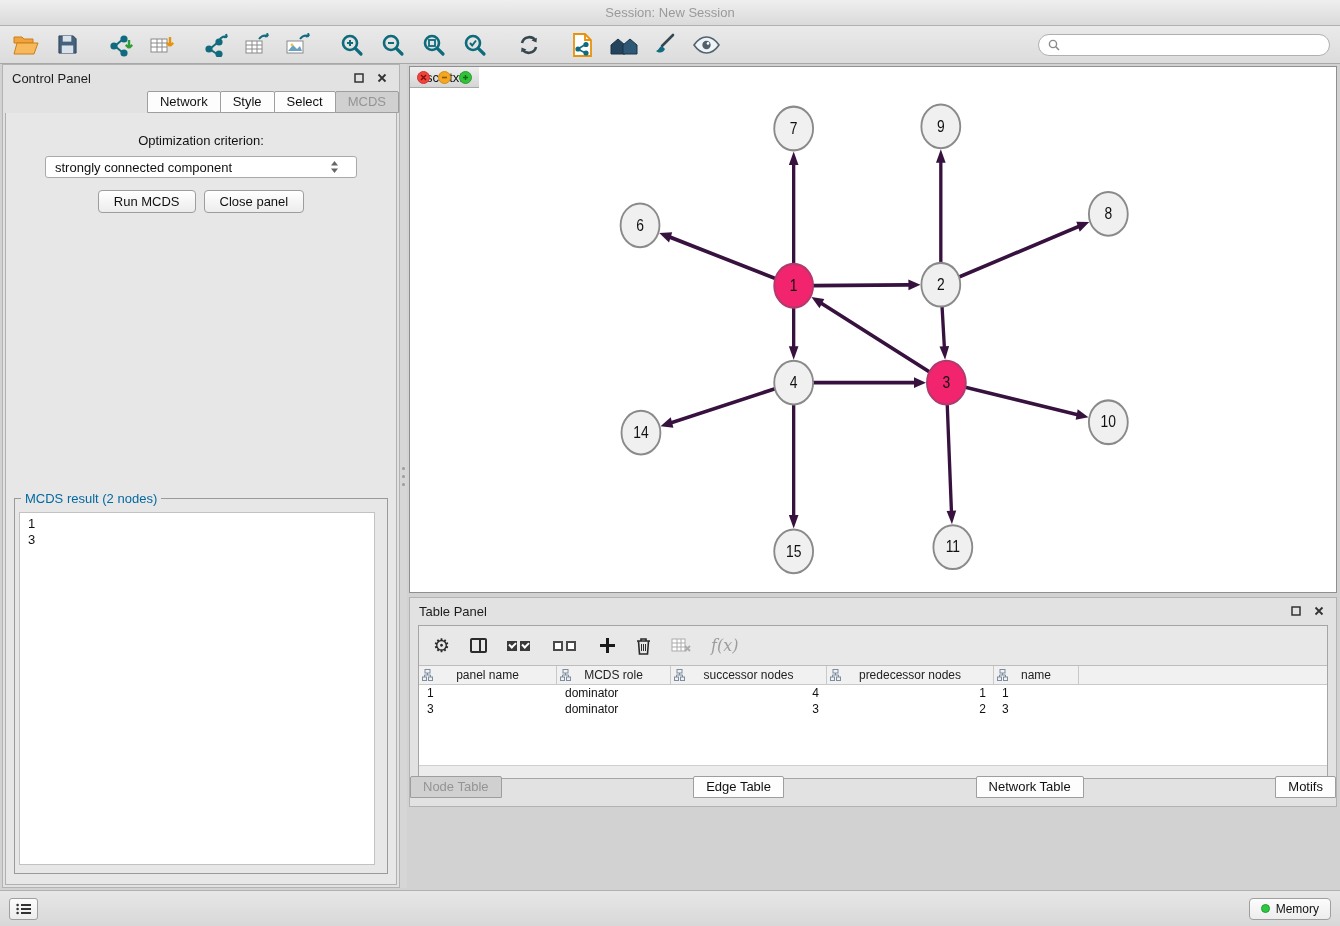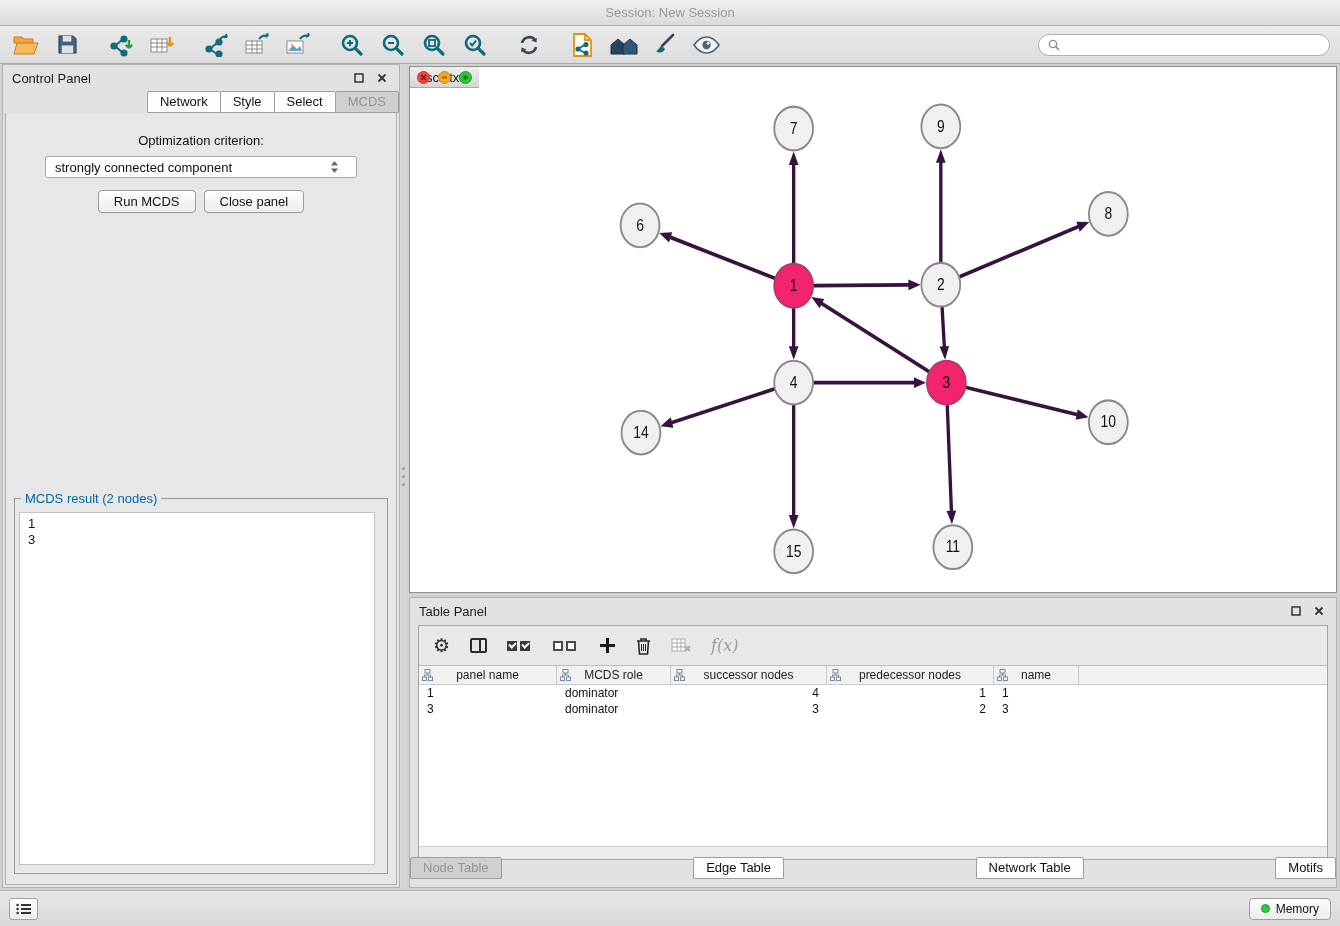--- a/index.html
+++ b/index.html
@@ -36,21 +36,21 @@
   .network-window{position:absolute;left:409px;top:66px;width:928px;height:527px;border:1px solid #8f8f8f;background:#fff;display:flex;flex-direction:row}
   .net-titlebar{height:21px;background:linear-gradient(#efefef,#d5d5d5);border-bottom:1px solid #a9a9a9;display:flex;align-items:center;padding:0 7px;position:relative;flex:0 0 21px}
   .traffic{display:flex;gap:8px;z-index:2}
   .tl{width:13px;height:13px;border-radius:50%;display:flex;align-items:center;justify-content:center}
   .tl.red{background:#f1443c;border:1px solid #cf352e}
   .tl.yellow{background:#f5a623;border:1px solid #d28d14}
   .tl.green{background:#33c13a;border:1px solid #27a02e}
   .net-title{position:absolute;left:0;right:0;text-align:center;font-size:13px;color:#111}
   .net-canvas{flex:1;width:100%;height:100%;background:#fff}
 
-  .table-panel{position:absolute;left:409px;top:597px;width:928px;height:291px;background:#e2e2e2;border:1px solid #b3b3b3;display:flex;flex-direction:column}
+  .table-panel{position:absolute;left:409px;top:597px;width:928px;height:210px;background:#e2e2e2;border:1px solid #b3b3b3;display:flex;flex-direction:column}
   .table-frame{margin:1px 8px 0;border:1px solid #a5a5a5;flex:1;display:flex;flex-direction:column;background:#fff;overflow:hidden}
   .table-toolbar{height:40px;background:#e8e8e8;border-bottom:1px solid #bdbdbd;display:flex;align-items:center;gap:20px;padding:0 14px;flex:0 0 40px}
   .tt-icon{display:flex;align-items:center;justify-content:center;color:#2b2b2b}
   .gear-glyph{font-size:19px;line-height:1;color:#2b2b2b}
   .cols-glyph{width:17px;height:15px;border:2px solid #2b2b2b;border-radius:2px;position:relative}
   .cols-glyph::after{content:"";position:absolute;left:50%;top:0;bottom:0;width:2px;background:#2b2b2b}
   .cb{width:10px;height:10px;display:inline-block;margin-right:3px;vertical-align:middle}
   .cb.checked{background:#3a3a3a;position:relative}
   .cb.checked::after{content:"";position:absolute;left:2px;top:1px;width:5px;height:3px;border-left:2px solid #fff;border-bottom:2px solid #fff;transform:rotate(-45deg)}
   .cb.empty{border:2px solid #4a4a4a;background:#fff}

